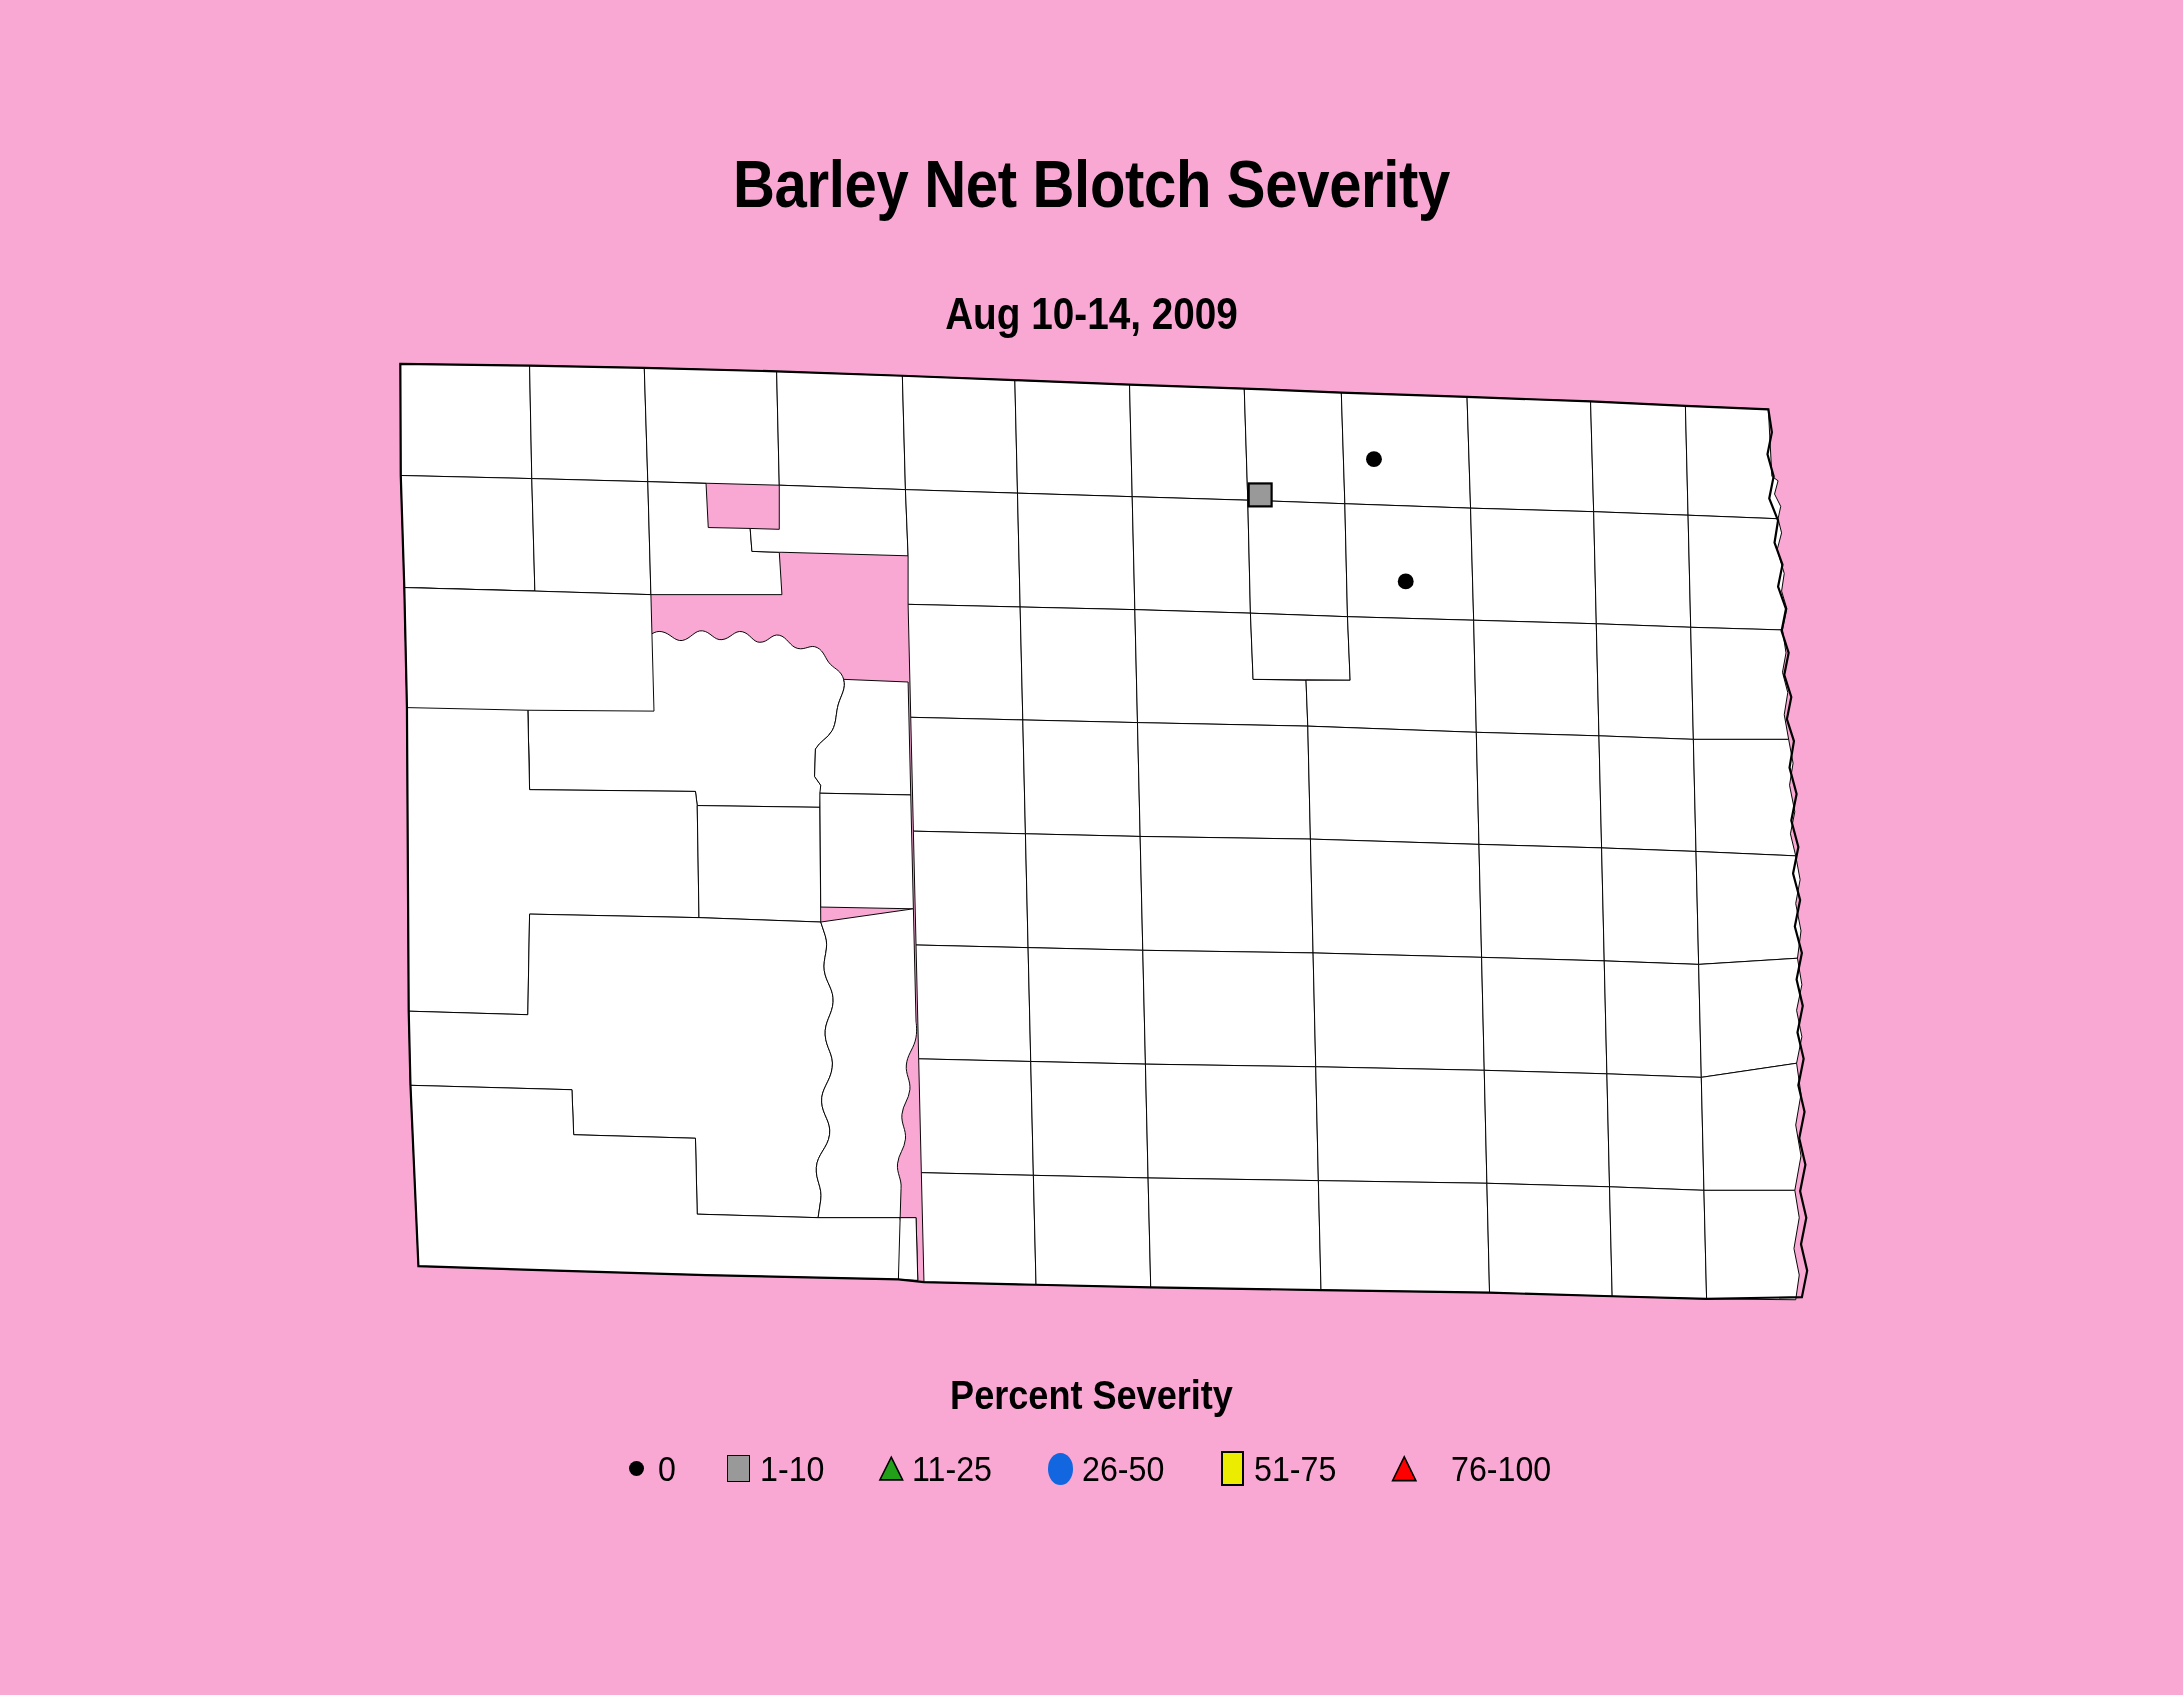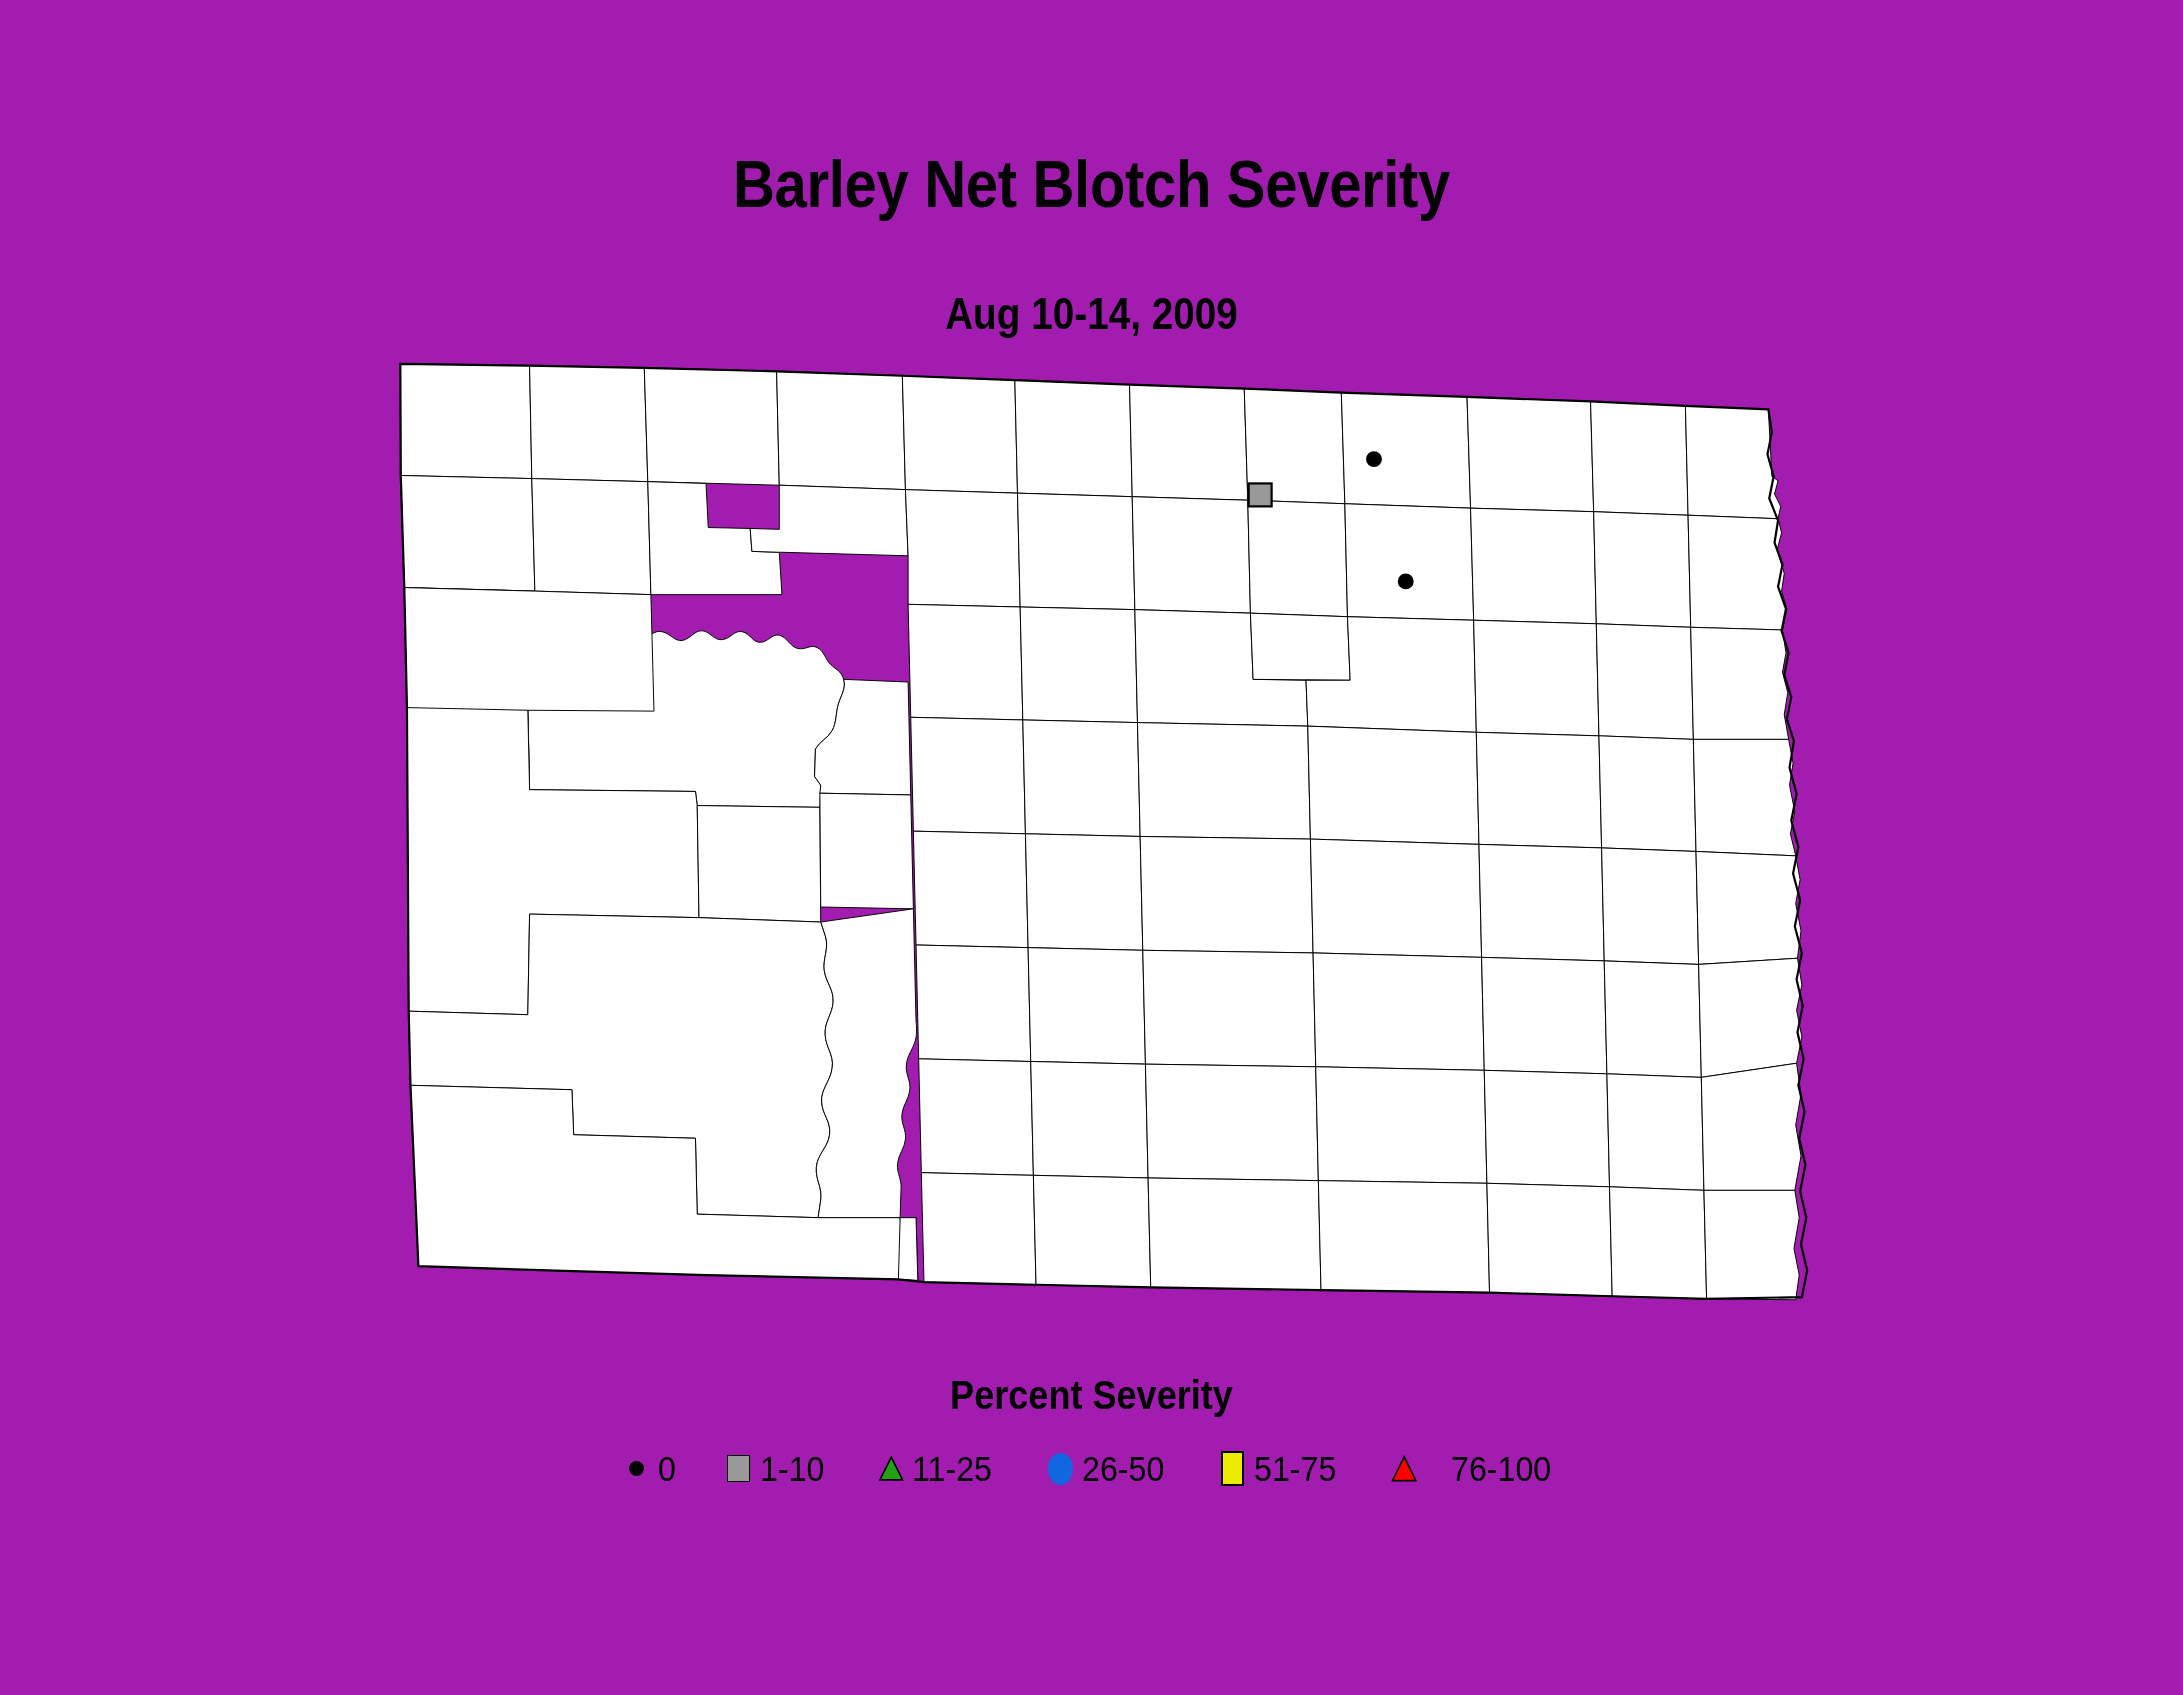--- a/index.html
+++ b/index.html
@@ -12,21 +12,21 @@
     height: 1695px;
     font-family: "Liberation Sans", sans-serif;
     position: relative;
     overflow: hidden;
   }
   #figure {
     position: absolute;
     left: 0; top: 0;
     width: 2183px;
     height: 1695px;
-    background: #a21caf;
+    background: #f9a8d4;
   }
   .title {
     position: absolute;
     left: 0;
     top: 146px;
     width: 2183px;
     text-align: center;
     font-size: 66px;
     font-weight: bold;
     color: #000000;

